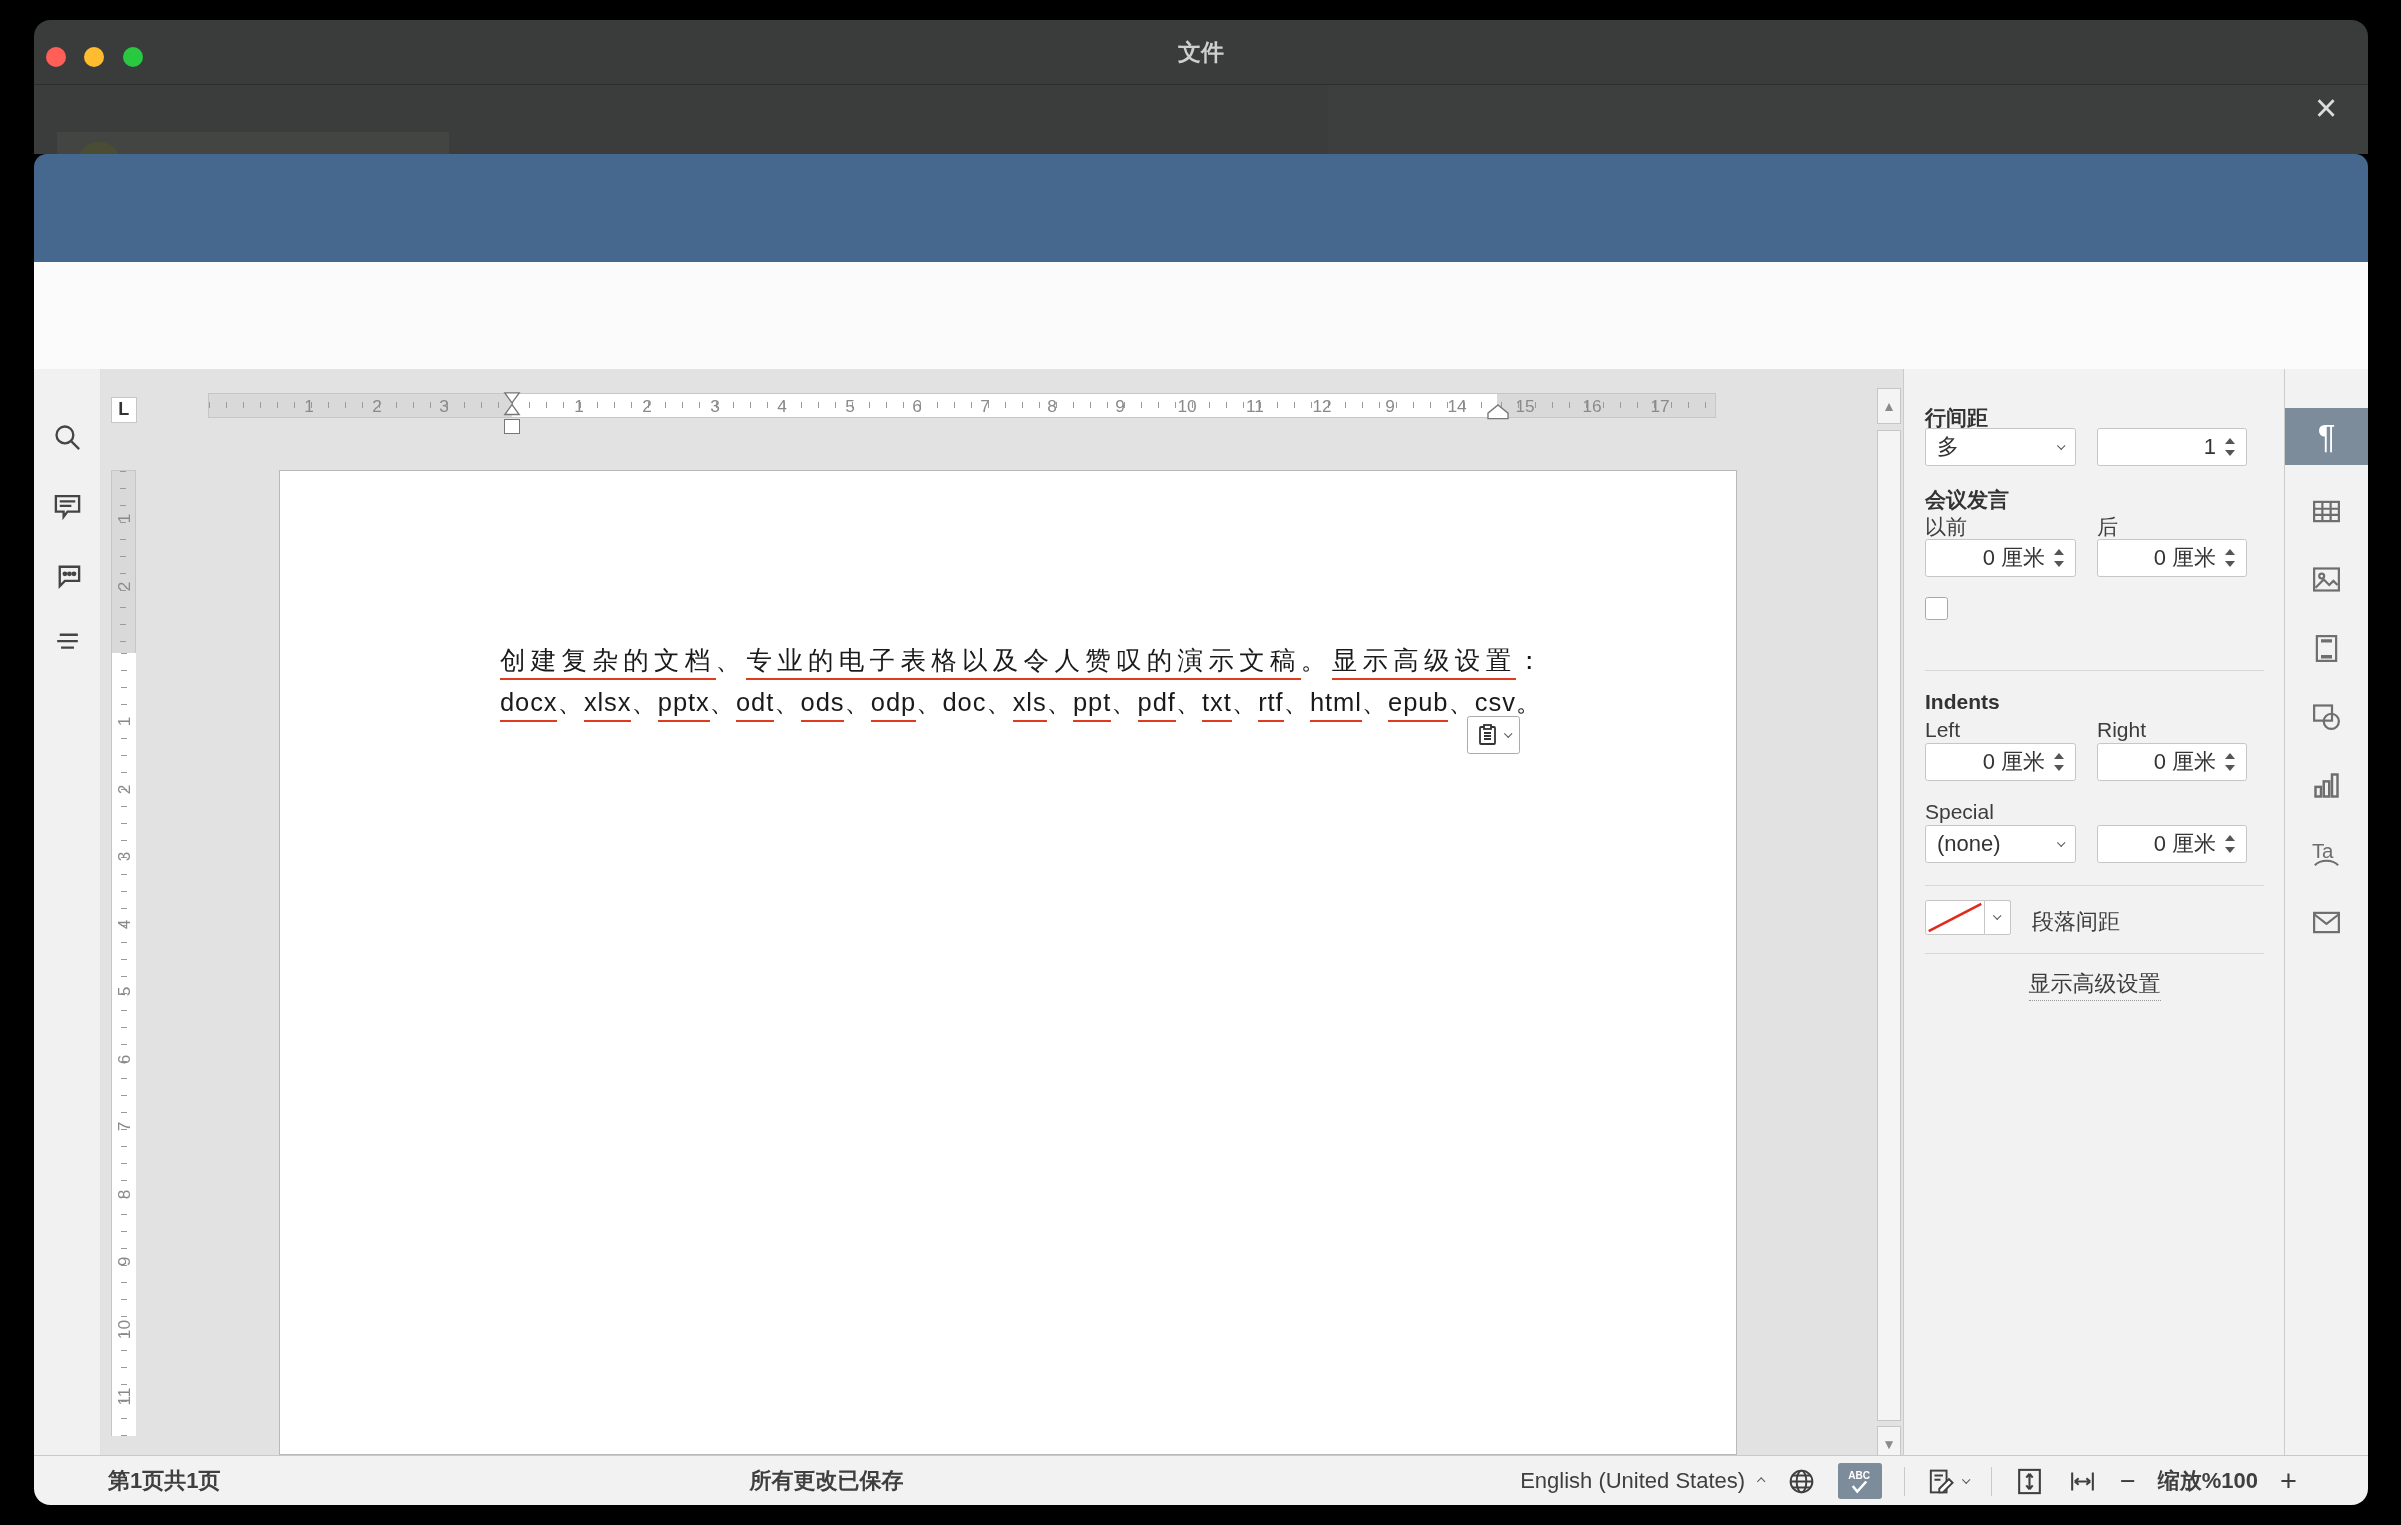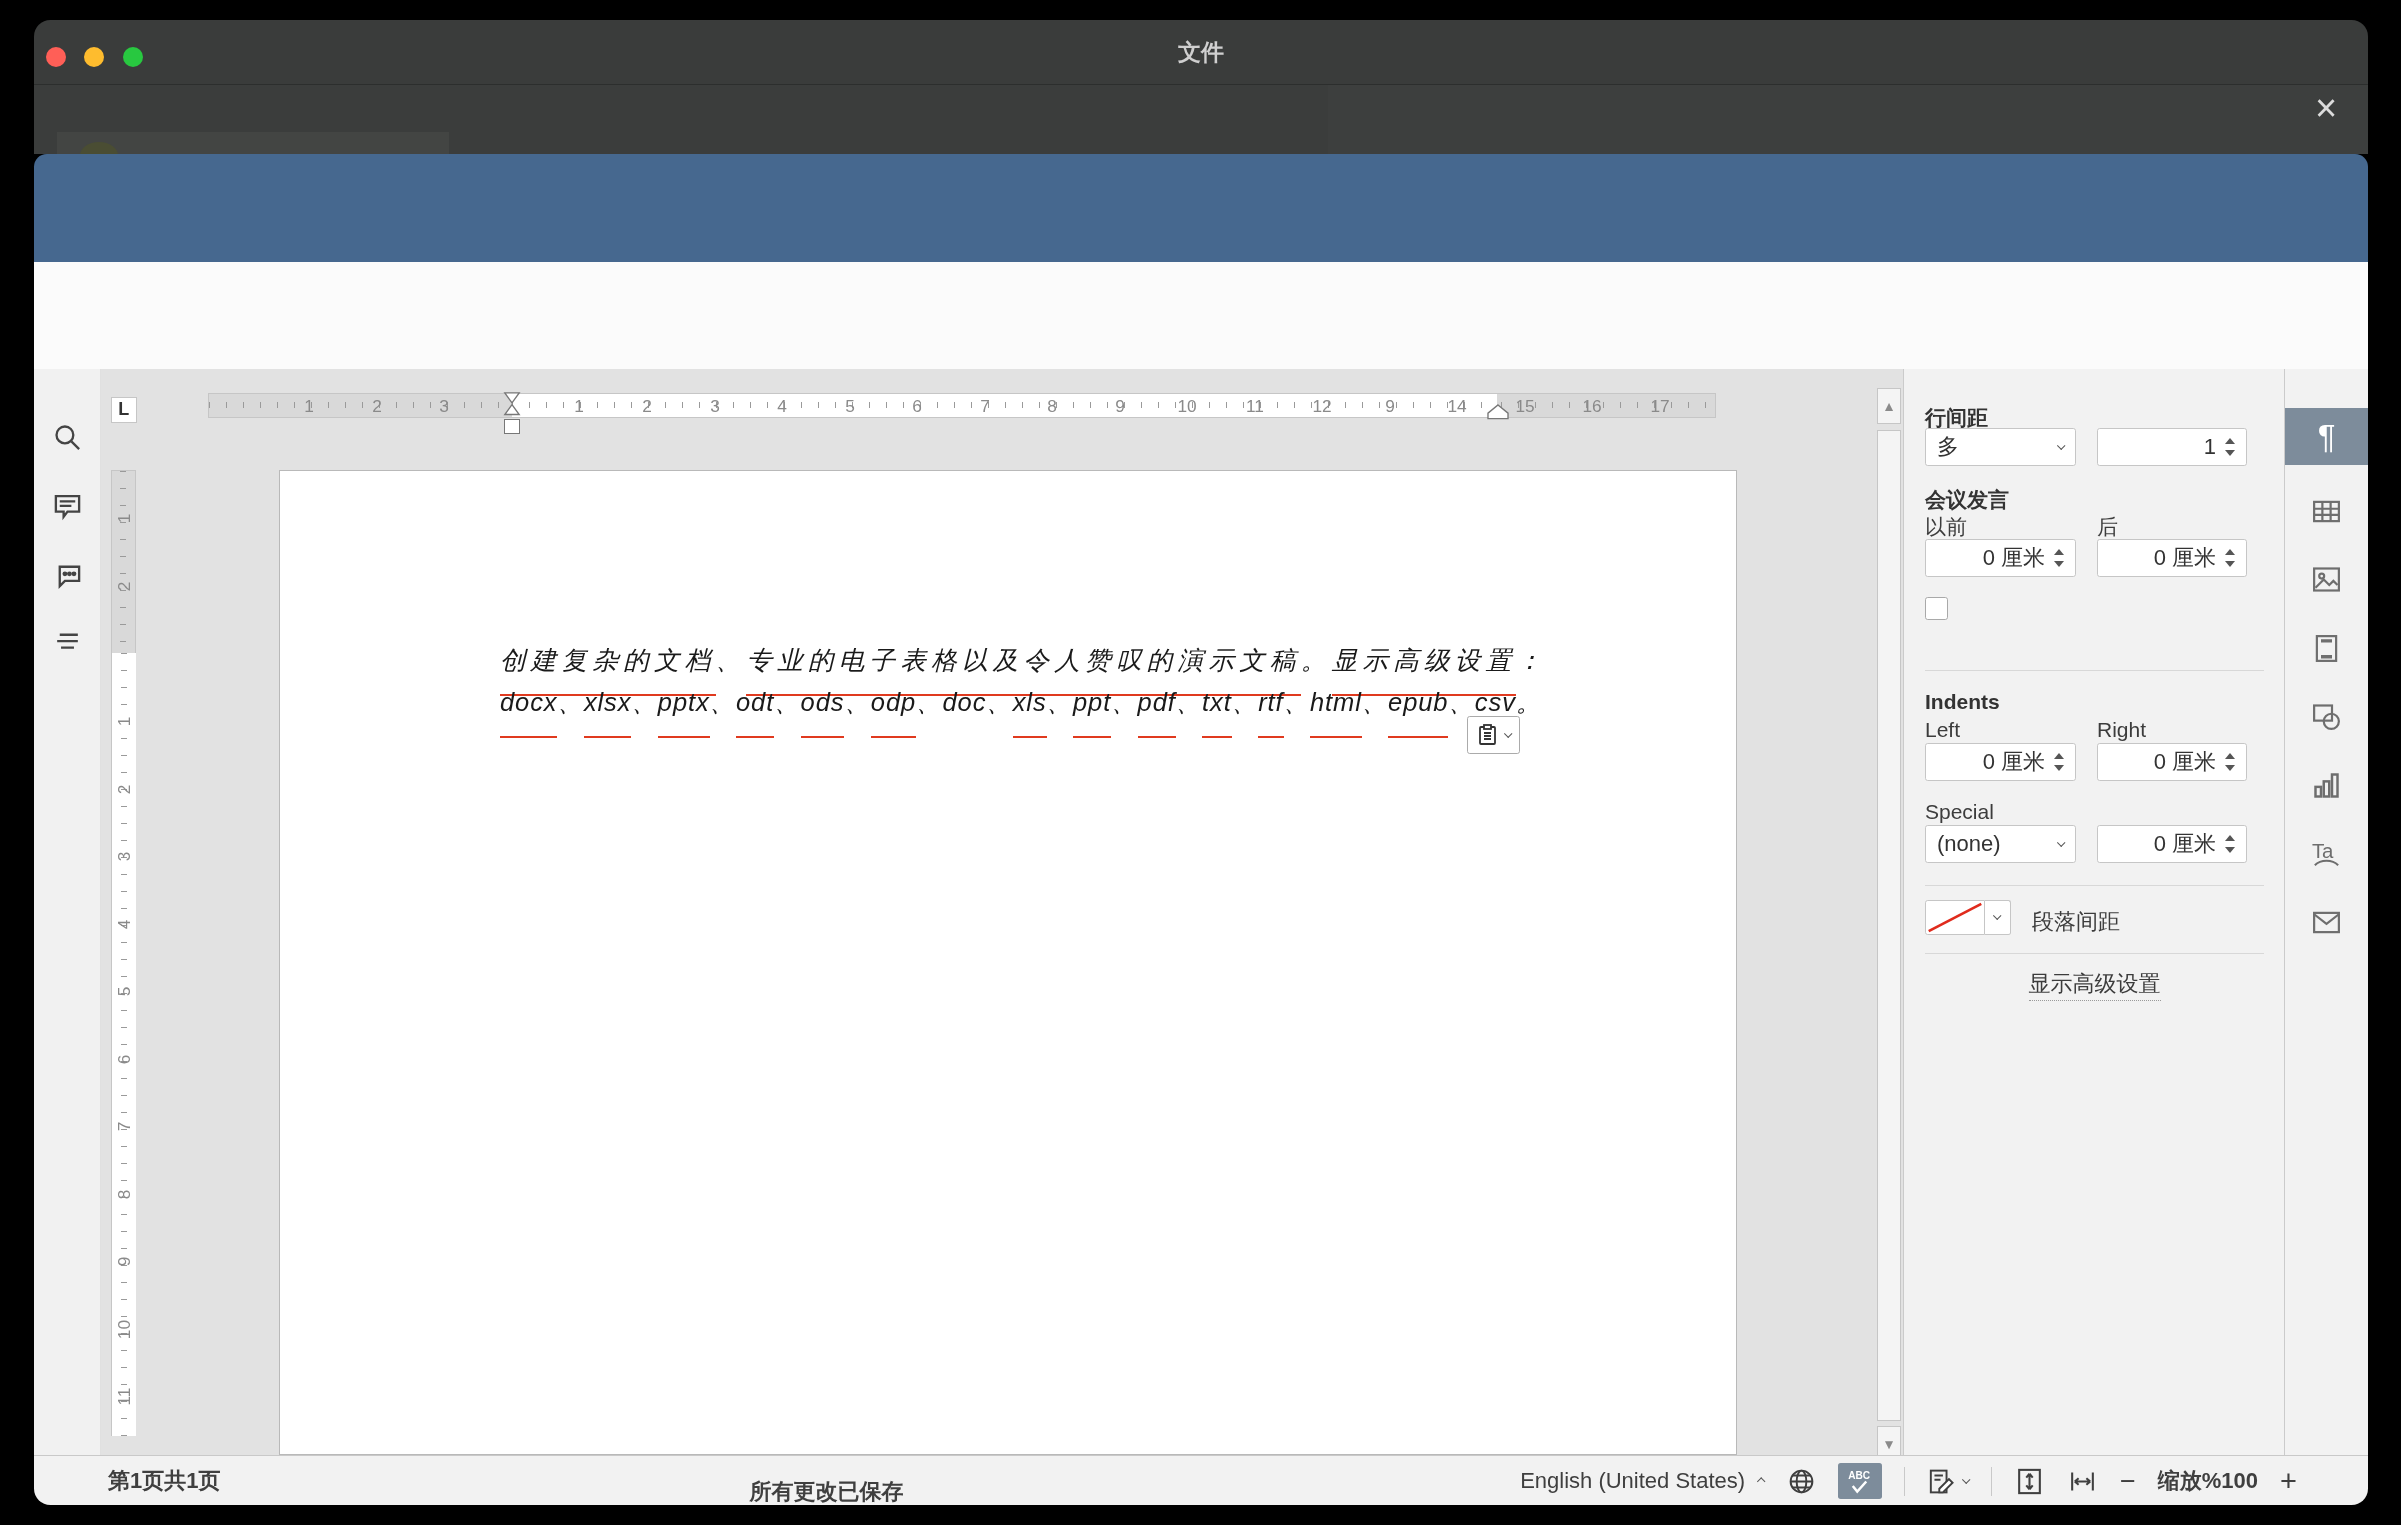--- a/index.html
+++ b/index.html
@@ -66,21 +66,21 @@
   .vruler-white { position:absolute; left:-0.9px; top:182px; width:25px; height:783px; background:#fff repeating-linear-gradient(180deg,#9a9a9a 0 1.4px,transparent 1.4px 17px) center/6.4px 100% no-repeat; border-left:0.9px solid #c6c6c6; }
   .rnum { position:absolute; font-size:17.3px; color:#8a8a8a; width:22px; text-align:center; line-height:23px; }
   .vruler .rnum { transform:rotate(-90deg); left:0.9px; }
   .marker { position:absolute; }
 
   
   .page { position:absolute; left:245px; top:450px; width:1458px; height:985px; background:#fff; border:0.9px solid #b9b9b9; }
   .para { position:absolute; left:220px; top:172px; width:1026px; font-size:25.5px; color:#1a1a1a; }
   .pline1 { letter-spacing:5.3px; white-space:nowrap; }
   .pline2 { letter-spacing:0.9px; white-space:nowrap; margin-top:7.3px; }
-  .seg { padding-bottom:20px;font-style:italic; }
+  .seg { padding-bottom:4px; }
   .seg.sp { border-bottom:2.7px solid #e03a1f; }
   .paste-btn { position:absolute; left:1187px; top:245px; width:53px; height:38px; background:#fff; border:0.9px solid #ababab; border-radius:2.7px; display:flex; align-items:center; justify-content:center; gap:4.6px; }
 
   
   .sb-btn { position:absolute; left:1843px; width:24px; height:36px; background:#f4f4f4; border:0.9px solid #c6c6c6; color:#8a8a8a; font-size:13.7px; display:flex; align-items:center; justify-content:center; }
   .sb-thumb { position:absolute; left:1843px; top:410px; width:24px; height:991px; background:#f4f4f4; border:0.9px solid #c6c6c6; }
 
   
   .p-label { position:absolute; font-size:21px; color:#3c3c3c; }
   .p-bold { font-weight:bold; color:#333; }
@@ -92,21 +92,21 @@
   .p-div { position:absolute; left:21px; width:383px; max-width:339px; height:0.9px; background:#d8d8d8; }
   .checkbox { position:absolute; width:23px; height:23px; background:#fff; border:0.9px solid #a9a9a9; border-radius:2.7px; }
   .adv-link { position:absolute; left:0; width:381px; text-align:center; font-size:22px; color:#3c3c3c; }
   .adv-link span { border-bottom:1.8px dotted #9a9a9a; padding-bottom:3.6px; }
   .swatch { position:absolute; width:60px; height:35px; background:#fff; border:0.9px solid #c6c6c6; border-radius:2.7px 0 0 2.7px; }
   .swatch-chev { position:absolute; width:25.5px; height:35px; background:#fff; border:0.9px solid #c6c6c6; border-left:none; border-radius:0 2.7px 2.7px 0; display:flex; align-items:center; justify-content:center; }
 
   
   .statusbar { position:absolute; left:0; top:1435px; width:2334px; height:50px; background:#f2f2f2; border-top:0.9px solid #c9c9c9; border-radius:0 0 16.4px 16.4px; font-size:22px; color:#3f3f3f; }
   .sb-left { position:absolute; left:74px; top:0; height:50px; line-height:50px; font-weight:bold; }
-  .sb-center { position:absolute; left:610px; width:365px; top:0; height:50px; line-height:50px; text-align:center; font-weight:bold;margin-top:11px; }
+  .sb-center { position:absolute; left:610px; width:365px; top:0; height:50px; line-height:50px; text-align:center; font-weight:bold; }
   .sb-right { position:absolute; right:71px; top:0; height:50px; display:flex; align-items:center; gap:22px; }
   .sb-vdiv { width:0.9px; height:29px; background:#c9c9c9; }
   .sb-tile { width:44px; height:36px; display:flex; align-items:center; justify-content:center; border-radius:2.7px; }
   .sb-tile.active { background:#7d8c9b; color:#fff; }
   svg { display:block; }
 </style>
 </head>
 <body>
 
 <div id="window">

